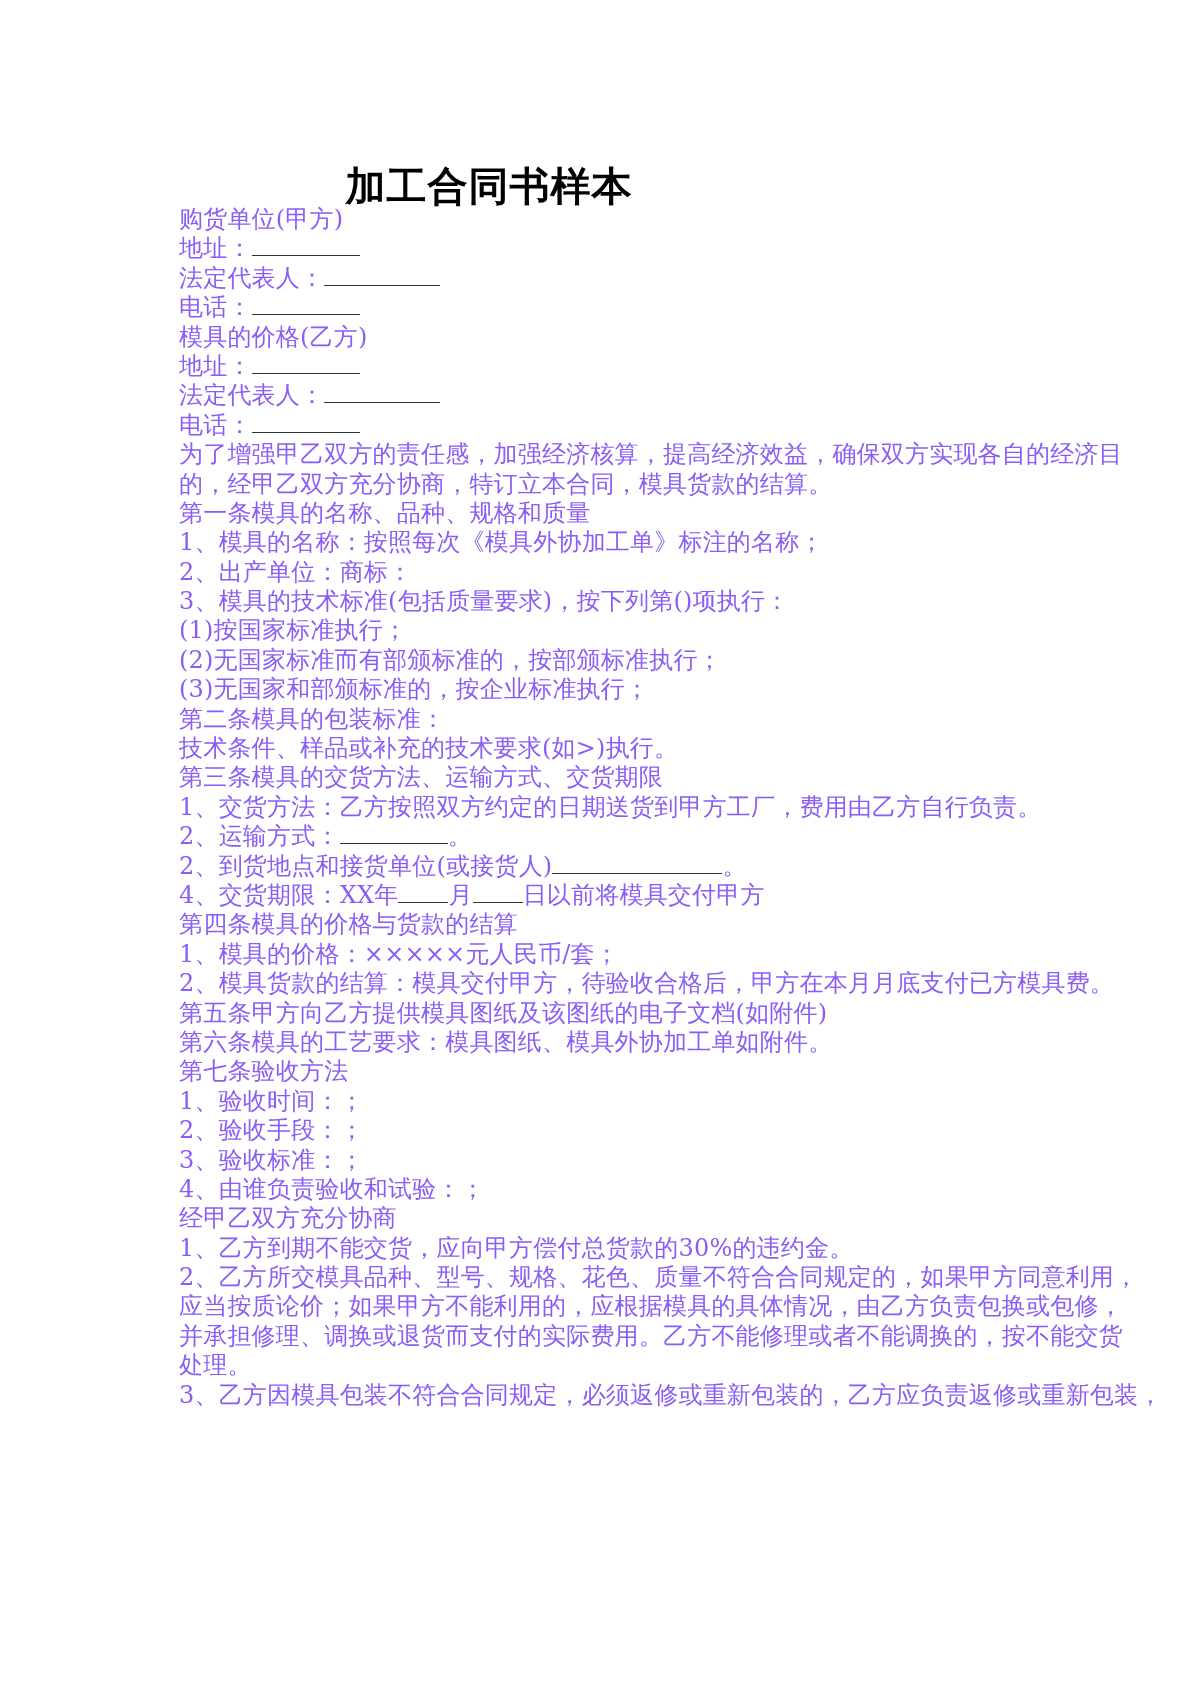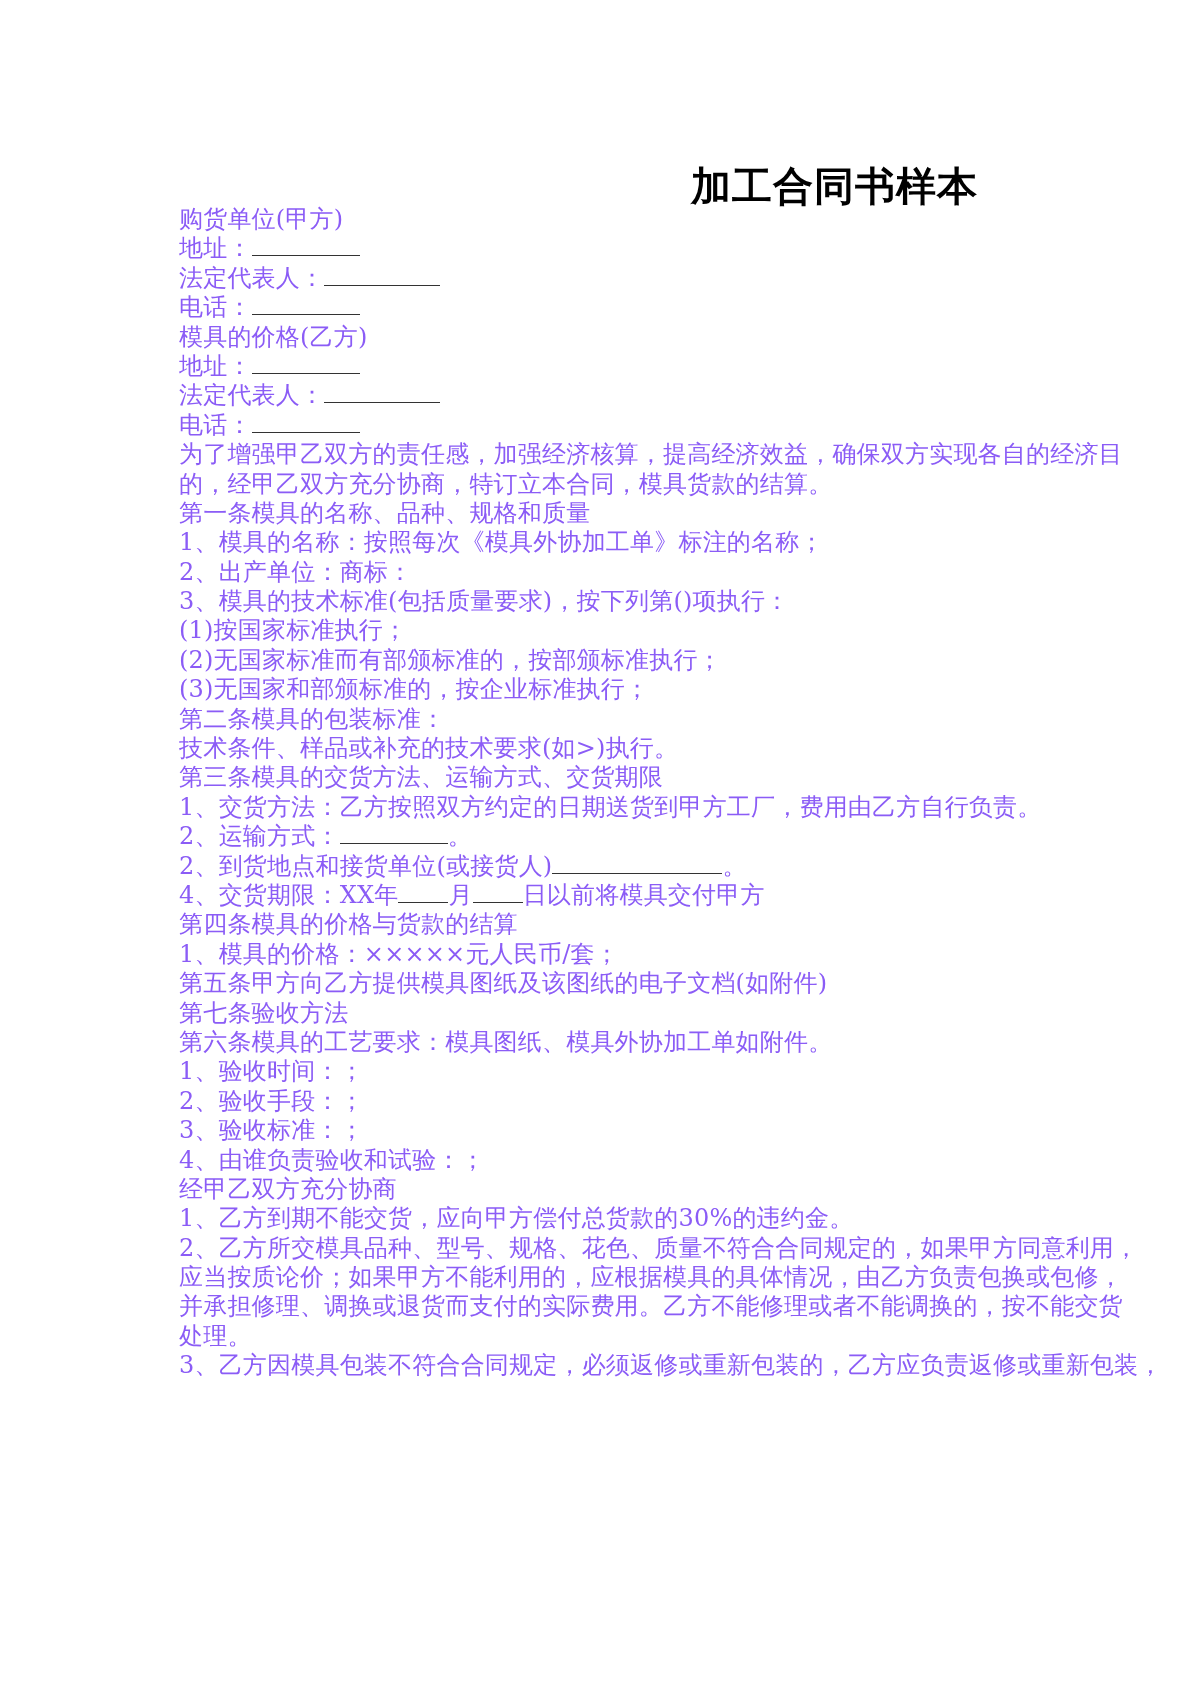--- a/index.html
+++ b/index.html
@@ -1,19 +1,19 @@
 <!DOCTYPE html>
 <html><head>
 <meta charset="utf-8">
 <style>
   html, body { margin: 0; padding: 0; background: #ffffff; }
   body { width: 1190px; height: 1683px; position: relative; overflow: hidden;
          font-family: "DejaVu Serif", "Liberation Serif", serif; color: #111111; }
   .page { position: absolute; left: 0; top: 0; width: 1190px; height: 1683px; background: #ffffff; }
-  .title { position: absolute; left: 0; width: 978px; top: 158px; text-align: right;
+  .title { position: absolute; left: 0; width: 978px; top: 158px; text-align: center;
            font-family: "DejaVu Sans", "Liberation Sans", sans-serif; font-size: 40px;
            font-weight: bold; letter-spacing: 1px; line-height: 56px; color: #000; }
   .body { position: absolute; left: 179px; top: 205px; width: 850px; }
   .line { font-size: 24px; line-height: 29.4px; height: 29.4px; white-space: nowrap;
           letter-spacing: 0.2px; color: #8b5cf6; }
   .blank { display: inline-block; border-bottom: 1px solid #333; height: 17px; vertical-align: baseline; }
 </style>
 </head>
 <body>
 
@@ -39,23 +39,24 @@
       <div class="line"><span>(3)无国家和部颁标准的，按企业标准执行；</span></div>
       <div class="line"><span>第二条模具的包装标准：</span></div>
       <div class="line"><span>技术条件、样品或补充的技术要求(如&gt;)执行。</span></div>
       <div class="line"><span>第三条模具的交货方法、运输方式、交货期限</span></div>
       <div class="line"><span>1、交货方法：乙方按照双方约定的日期送货到甲方工厂，费用由乙方自行负责。</span></div>
       <div class="line"><span>2、运输方式：</span><span class="blank" style="width: 108px;"></span><span>。</span></div>
       <div class="line"><span>2、到货地点和接货单位(或接货人)</span><span class="blank" style="width: 170px;"></span><span>。</span></div>
       <div class="line"><span>4、交货期限：XX年</span><span class="blank" style="width: 50px;"></span><span>月</span><span class="blank" style="width: 50px;"></span><span>日以前将模具交付甲方</span></div>
       <div class="line"><span>第四条模具的价格与货款的结算</span></div>
       <div class="line"><span>1、模具的价格：×××××元人民币/套；</span></div>
+      <div class="line"><span>2、模具货款的结算：模具交付甲方，待验收合格后，甲方在本月月底支付已方模具费。</span></div>
       <div class="line"><span>第五条甲方向乙方提供模具图纸及该图纸的电子文档(如附件)</span></div>
+      <div class="line"><span>第六条模具的工艺要求：模具图纸、模具外协加工单如附件。</span></div>
       <div class="line"><span>第七条验收方法</span></div>
-      <div class="line"><span>第六条模具的工艺要求：模具图纸、模具外协加工单如附件。</span></div>
       <div class="line"><span>1、验收时间：；</span></div>
       <div class="line"><span>2、验收手段：；</span></div>
       <div class="line"><span>3、验收标准：；</span></div>
       <div class="line"><span>4、由谁负责验收和试验：；</span></div>
       <div class="line"><span>经甲乙双方充分协商</span></div>
       <div class="line"><span>1、乙方到期不能交货，应向甲方偿付总货款的30%的违约金。</span></div>
       <div class="line"><span>2、乙方所交模具品种、型号、规格、花色、质量不符合合同规定的，如果甲方同意利用，</span></div>
       <div class="line"><span>应当按质论价；如果甲方不能利用的，应根据模具的具体情况，由乙方负责包换或包修，</span></div>
       <div class="line"><span>并承担修理、调换或退货而支付的实际费用。乙方不能修理或者不能调换的，按不能交货</span></div>
       <div class="line"><span>处理。</span></div>

